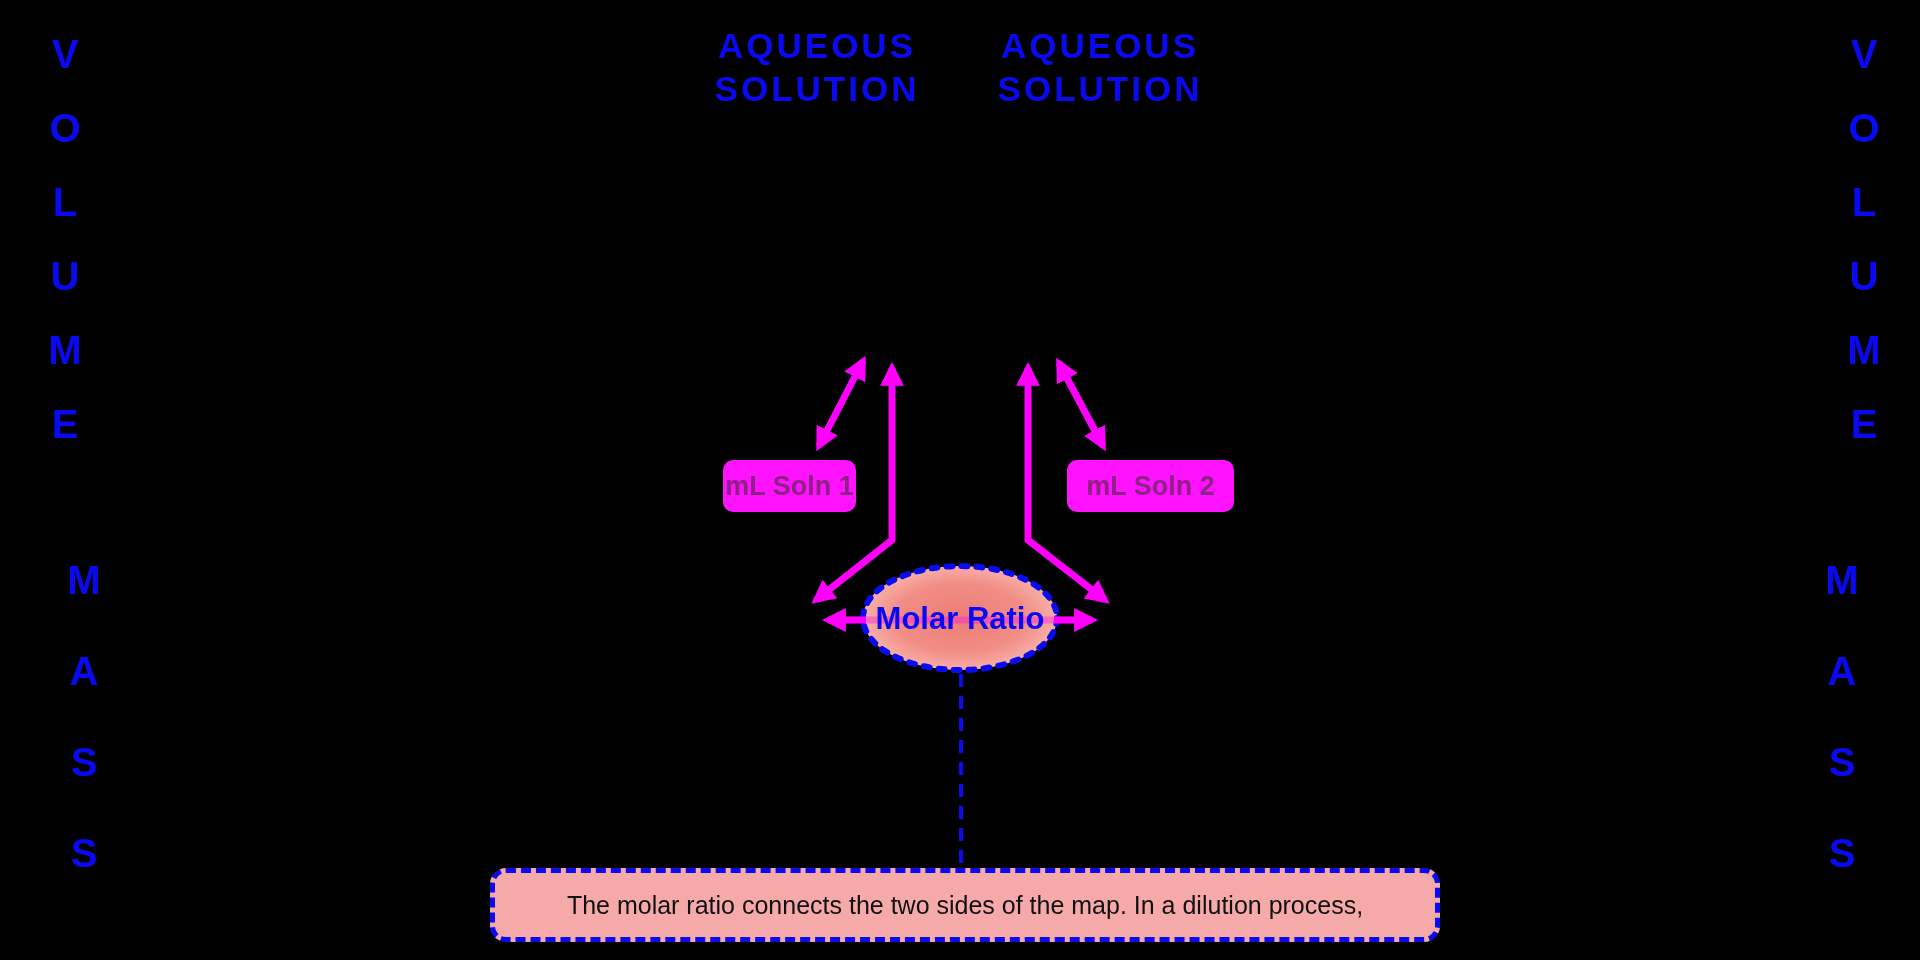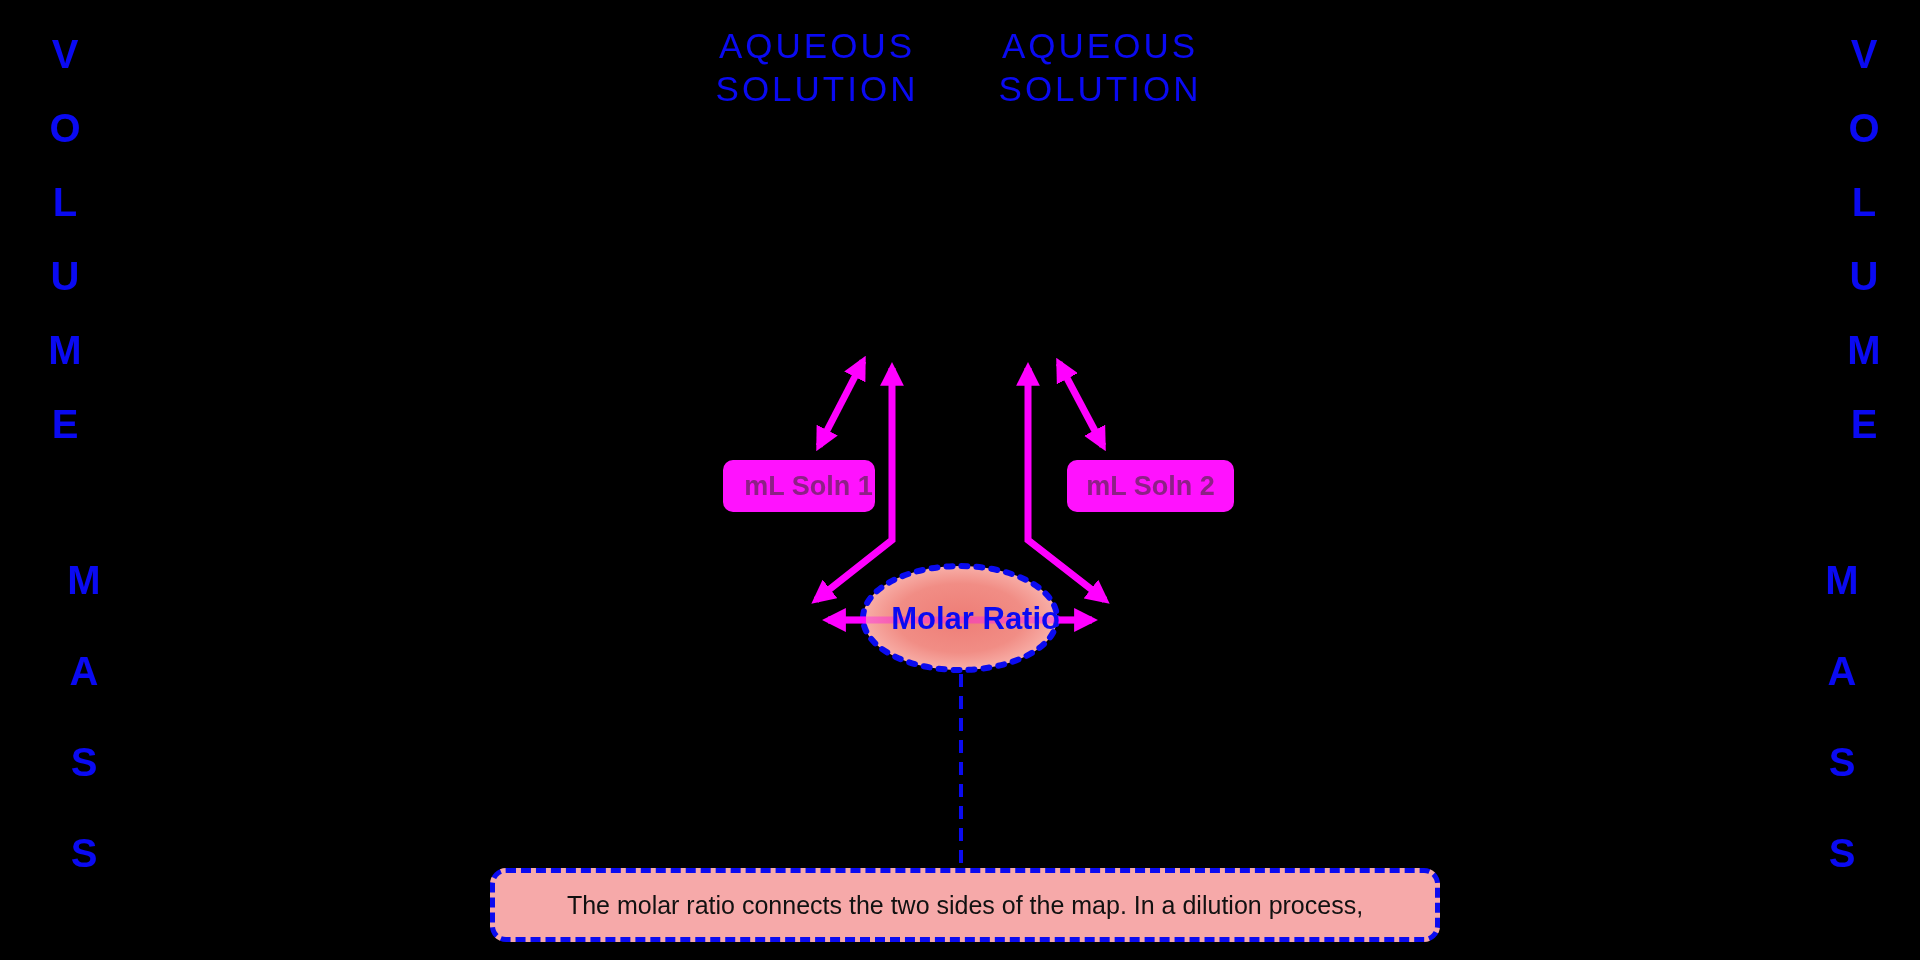--- a/index.html
+++ b/index.html
@@ -10,31 +10,31 @@
   }
   svg.overlay{position:absolute;left:0;top:0;z-index:1;}
   .vword{
     position:absolute;writing-mode:vertical-rl;text-orientation:upright;
     color:var(--blue);font-weight:bold;font-size:40px;z-index:2;
   }
   .vword.volume{letter-spacing:30px;}
   .vword.mass{letter-spacing:47px;}
   .header{
     position:absolute;width:360px;text-align:center;color:var(--blue);
-    font-weight:normal;font-size:35px;letter-spacing:3px;line-height:43px;z-index:2;
+    font-weight:bold;font-size:35px;letter-spacing:3px;line-height:43px;z-index:2;
   }
   .soln-box{
     position:absolute;top:460px;height:52px;background:#ff12fe;border-radius:10px;
     display:flex;align-items:center;justify-content:center;
     color:#8d2186;font-weight:bold;font-size:27px;z-index:2;
   }
-  .soln-box.left{left:723px;width:133px;padding-left:19px;}
+  .soln-box.left{left:723px;width:133px;}
   .soln-box.right{left:1067px;width:167px;}
   .molar-label{
-    position:absolute;left:860px;top:601px;width:200px;text-align:right;
+    position:absolute;left:860px;top:601px;width:200px;text-align:center;
     color:var(--blue);font-weight:bold;font-size:31px;z-index:3;
   }
   .note{
     position:absolute;left:490px;top:868px;width:950px;height:74px;box-sizing:border-box;
     background:#f6a9a9;border:5px dashed #0b0bf0;border-radius:16px;
     display:flex;flex-direction:column;justify-content:center;align-items:center;
     color:#111;font-size:25px;line-height:31px;z-index:2;white-space:nowrap;
   }
 </style>
 </head>

